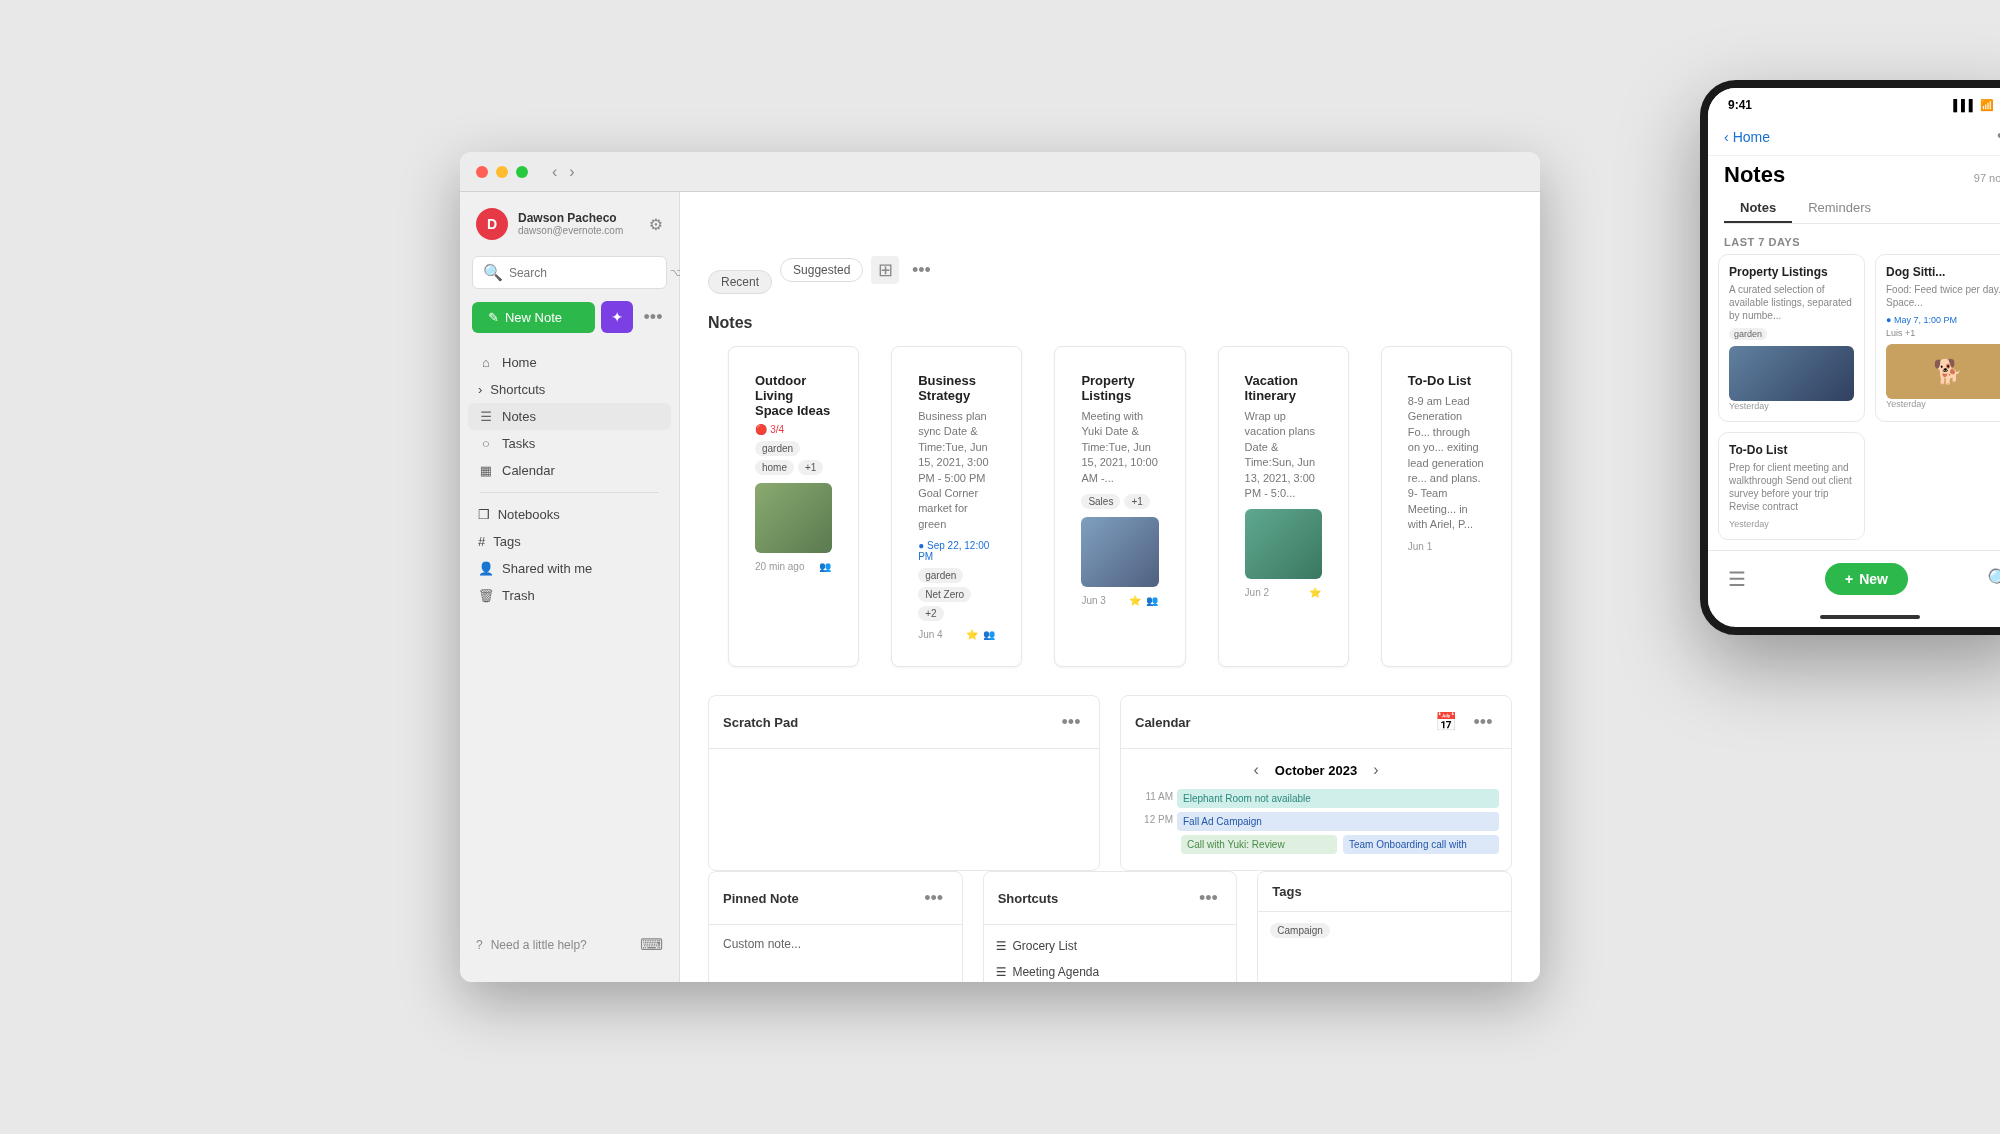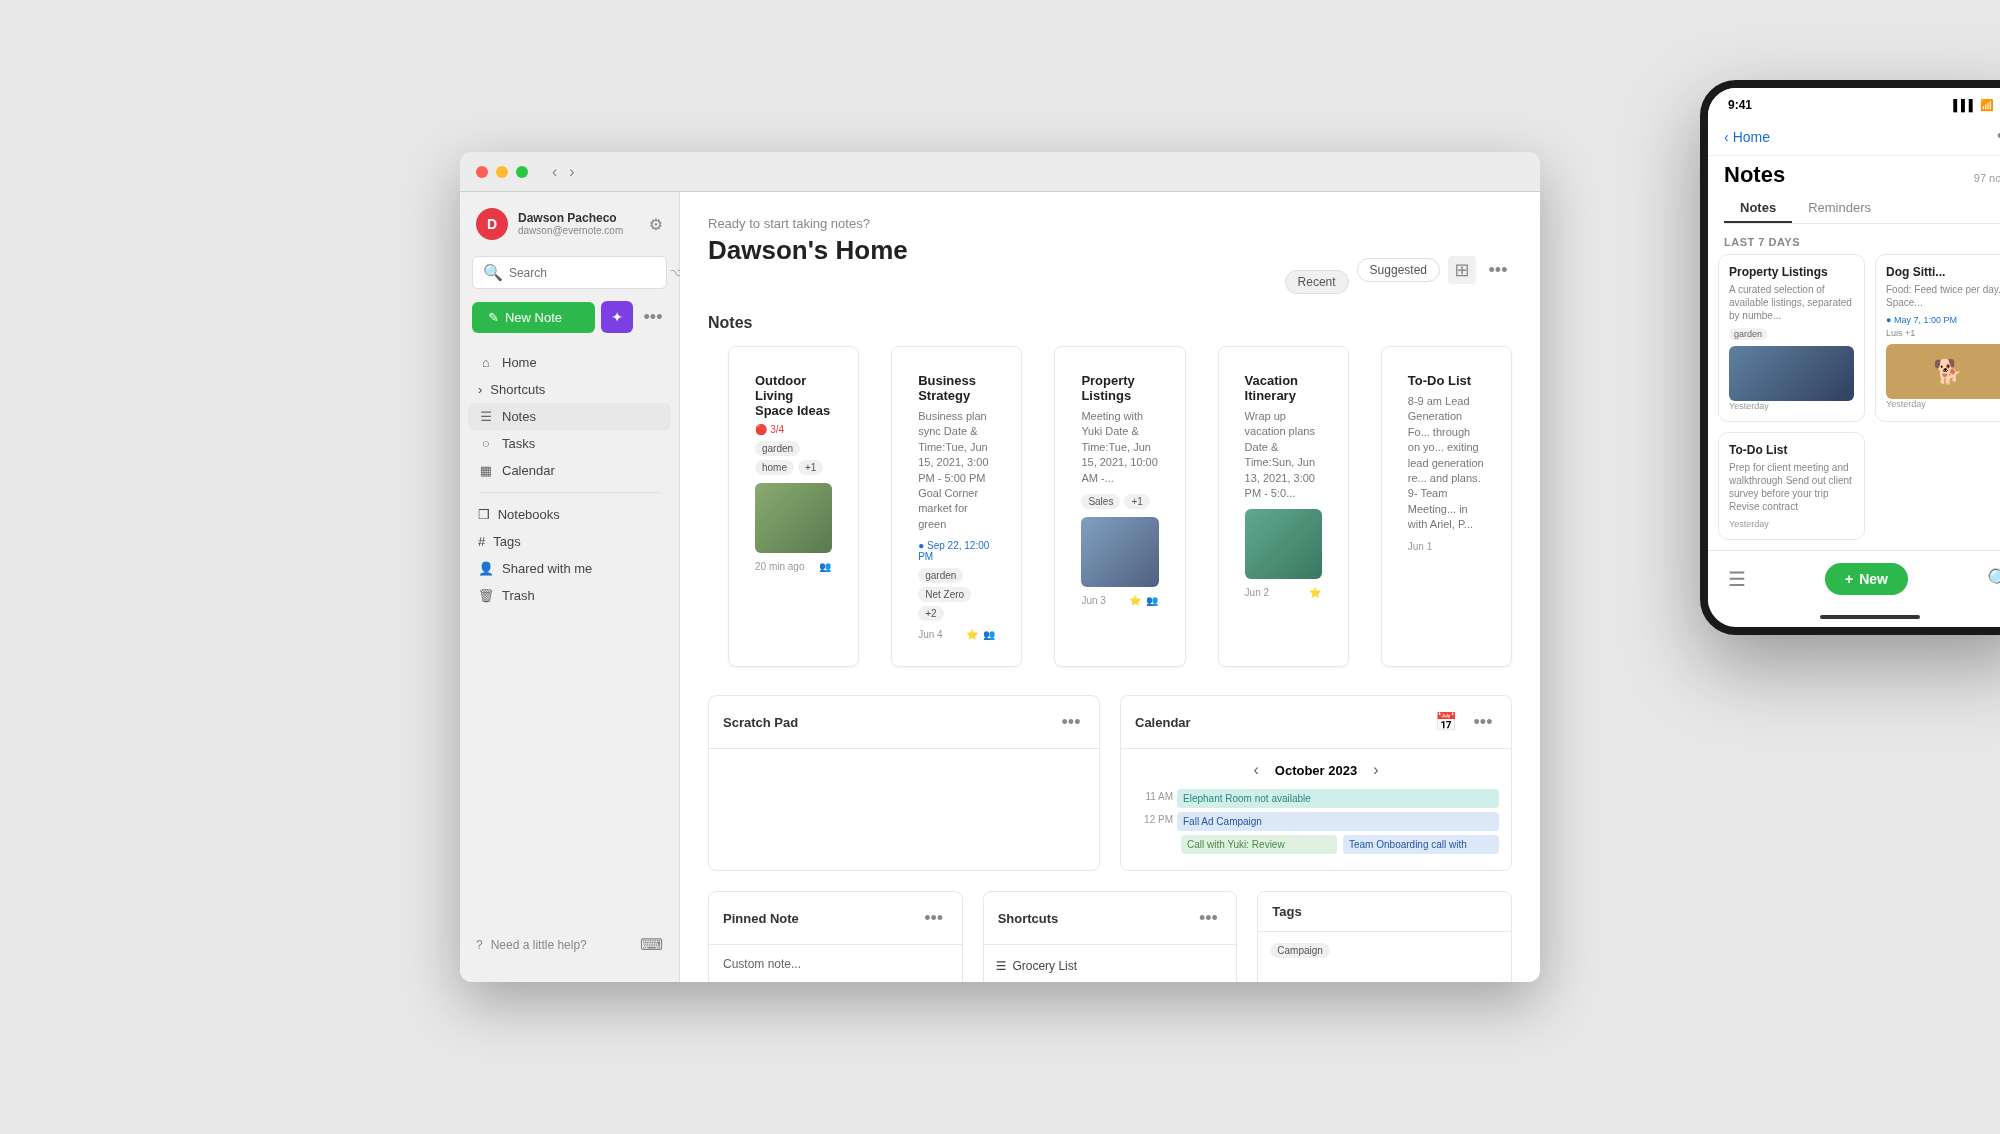--- a/index.html
+++ b/index.html
@@ -624,24 +624,20 @@
 
       <div class="sidebar-bottom">
         <span>?</span>
         <span>Need a little help?</span>
         <span style="margin-left:auto;font-size:16px;">⌨</span>
       </div>
     </div>
 
     <div class="main-content">
       <div style="display:flex; justify-content:space-between; align-items:flex-start; margin-bottom:20px;">
-        <div>
-          <div class="page-subtitle">Ready to start taking notes?</div>
-          <div class="page-title">Dawson's Home</div>
-        </div>
         <div style="display:flex; gap:8px; align-items:center; padding-top:30px;">
           <button class="tab-btn active">Recent</button>
           <button class="tab-btn">Suggested</button>
           <button class="btn-more" style="background:#f0f0f0; border-radius:4px;">⊞</button>
           <button class="btn-more">•••</button>
         </div>
       </div>
 
       <div class="section-header">
         <div class="section-title">Notes</div>
@@ -750,21 +746,21 @@
               <div class="cal-event blue" style="flex:1.4;">Fall Ad Campaign</div>
             </div>
             <div class="cal-time-row" style="padding-left:48px; gap:6px;">
               <div class="cal-event green-light" style="flex:1;">Call with Yuki: Review</div>
               <div class="cal-event blue" style="flex:1;">Team Onboarding call with</div>
             </div>
           </div>
         </div>
       </div>
 
-      <div style="display:grid; grid-template-columns:1fr 1fr 1fr; gap:20px; margin-top:20px;">
+      <div style="display:grid; grid-template-columns:1fr 1fr 1fr; gap:20px; ">
         <div class="section-box">
           <div class="section-box-header">
             <span class="section-box-title">Pinned Note</span>
             <button class="btn-more">•••</button>
           </div>
           <div class="pinned-title">Custom note...</div>
         </div>
         <div class="section-box">
           <div class="section-box-header">
             <span class="section-box-title">Shortcuts</span>

